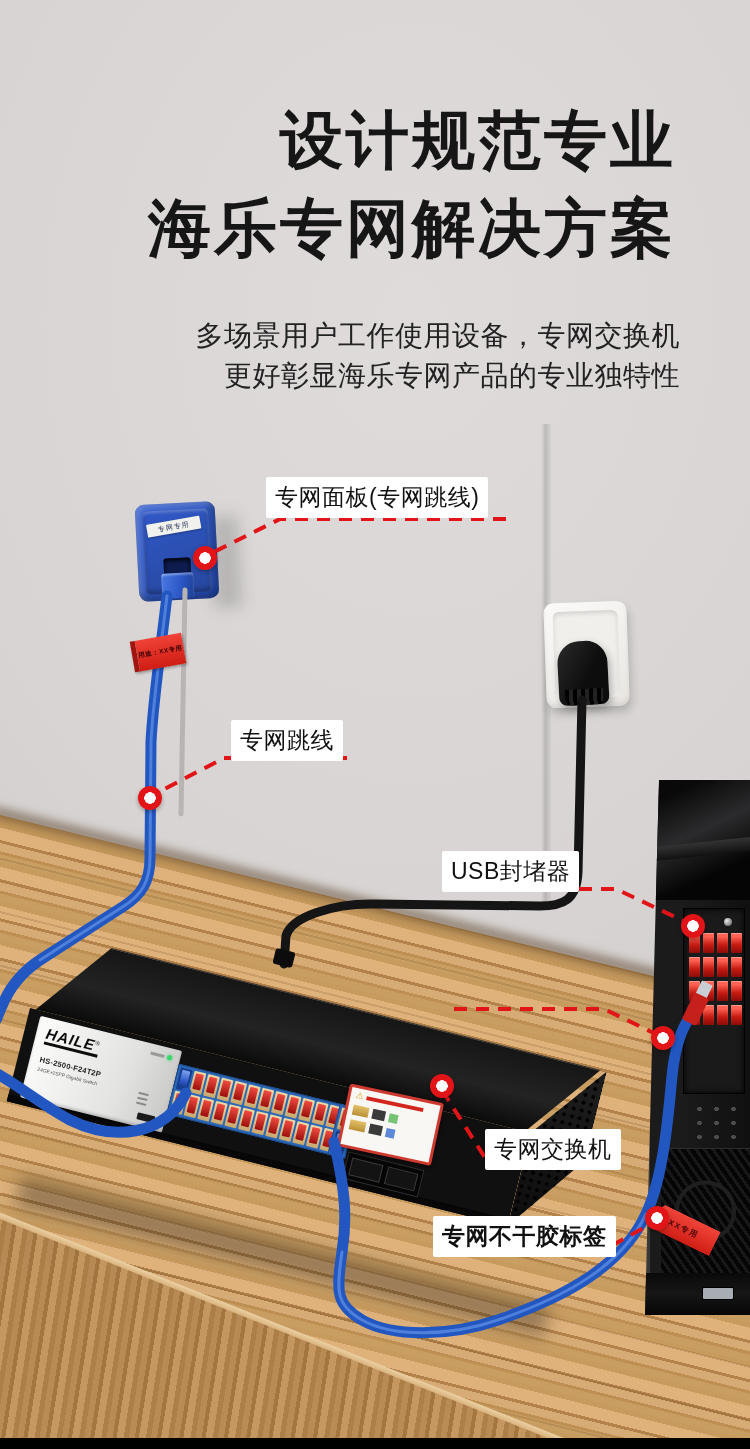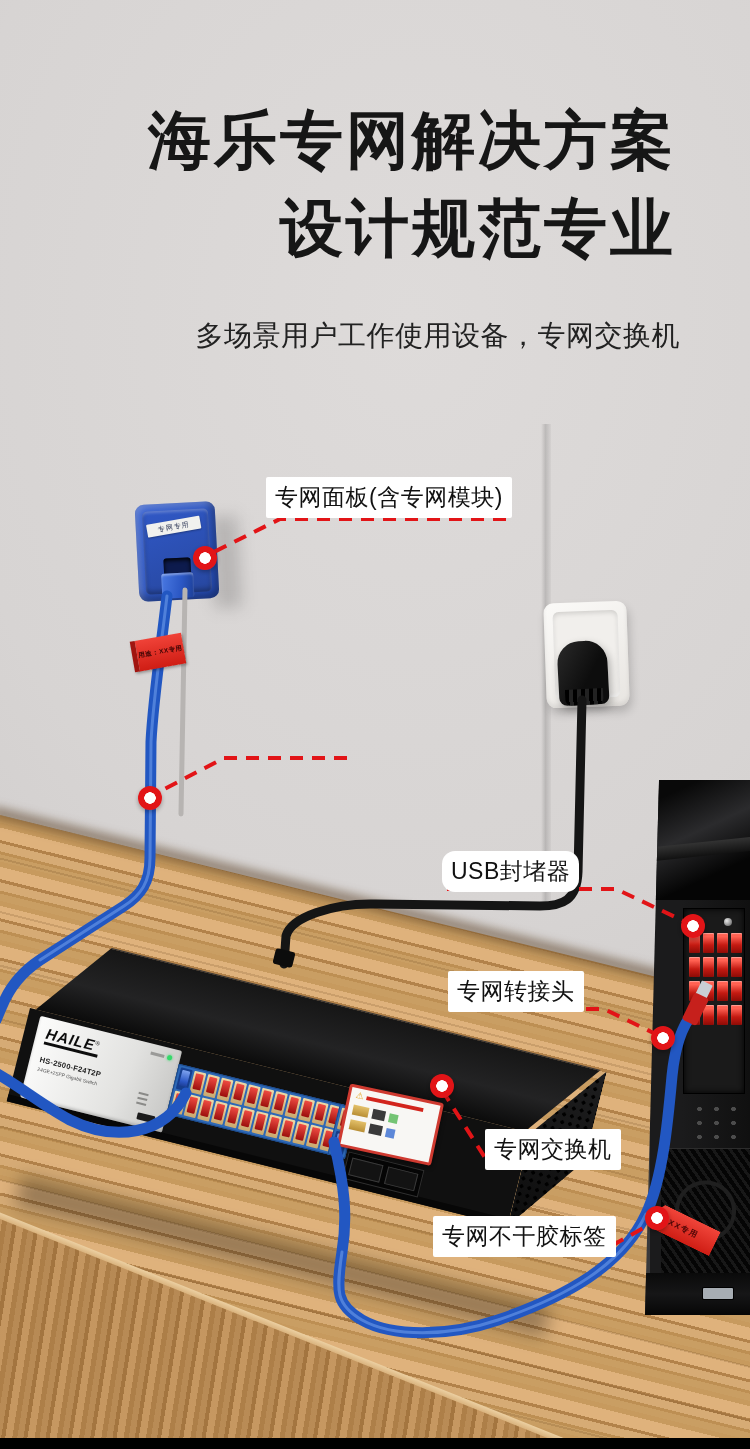--- a/index.html
+++ b/index.html
@@ -167,25 +167,26 @@
 
 <div id="stage">
 
   <div class="abs wall-corner"></div>
   <div class="abs desk-top"></div>
   <div class="abs desk-ao"></div>
   <div class="abs desk-edge"></div>
   <div class="abs desk-front"></div>
 
   <div class="abs title">
+    <div>设计规范专业</div>
     <div>海乐专网解决方案</div>
-    <div>设计规范专业</div>
   </div>
   <div class="abs subtitle">
     <div>多场景用户工作使用设备，专网交换机</div>
+    <div>更好彰显海乐专网产品的专业独特性</div>
   </div>
 
   <div class="abs panel-shadow"></div>
   <div class="abs panel">
     <div class="abs panel-inner"></div>
     <div class="abs panel-label">专网专用</div>
     <div class="abs panel-jack"></div>
     <div class="abs panel-plug"></div>
   </div>
 
@@ -365,25 +366,25 @@
     <g stroke="#e21417" stroke-width="4" fill="none" stroke-dasharray="13 9">
       <path d="M 506,519 L 280,519 L 210,554"></path>
       <path d="M 347,758 L 224,758 L 153,795"></path>
       <path d="M 447,889 L 616,889 L 690,924"></path>
       <path d="M 454,1009 L 604,1009 L 660,1036"></path>
       <path d="M 442,1090 L 489,1164 L 604,1164"></path>
       <path d="M 438,1254 L 597,1254 L 654,1222"></path>
     </g>
   </svg>
 
-  <div class="callout" style="left:266px;top:477px;">专网面板(含专网模块)</div>
-  <div class="callout" style="left:442px;top:851px;border-radius:13px;">USB封堵器</div>
-  <div class="callout" style="left:448px;top:971px;">专网转接头</div>
+  <div class="callout" style="left:266px;top:477px;">专网面板(专网跳线)</div>
+  <div class="callout" style="left:231px;top:720px;">专网跳线</div>
+  <div class="callout" style="left:442px;top:851px;">USB封堵器</div>
   <div class="callout" style="left:485px;top:1129px;">专网交换机</div>
-  <div class="callout" style="left:433px;top:1216px;">专网不干胶标签</div>
+  <div class="callout" style="left:433px;top:1216px;font-weight:bold;">专网不干胶标签</div>
 
   <div class="dot" style="left:205px;top:558px;"></div>
   <div class="dot" style="left:150px;top:798px;"></div>
   <div class="dot" style="left:693px;top:926px;"></div>
   <div class="dot" style="left:663px;top:1038px;"></div>
   <div class="dot" style="left:442px;top:1086px;"></div>
   <div class="dot" style="left:657px;top:1218px;"></div>
 
   <div class="abs bottom-bar"></div>
 </div>

